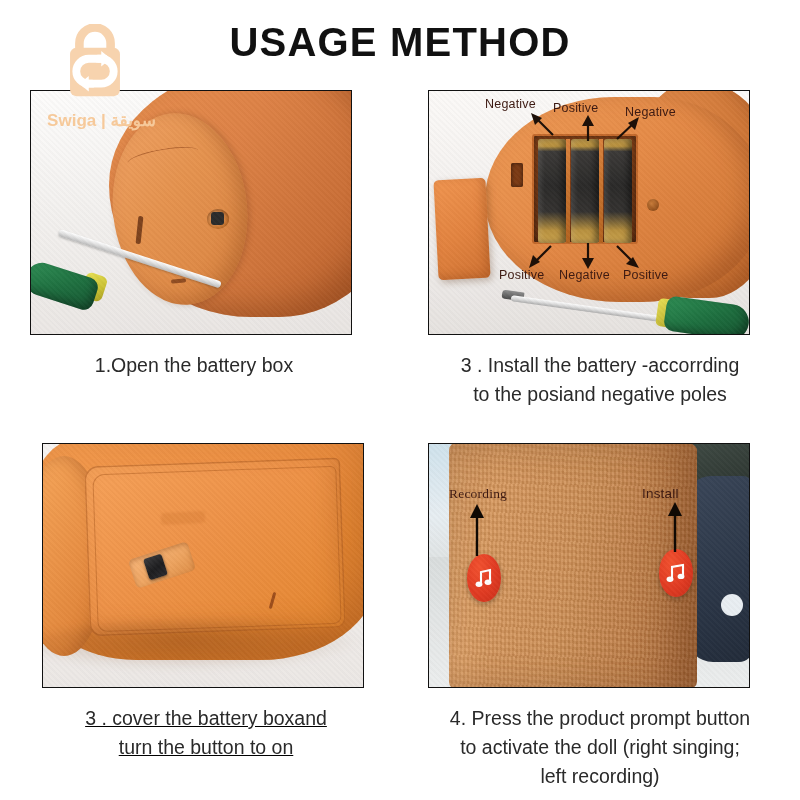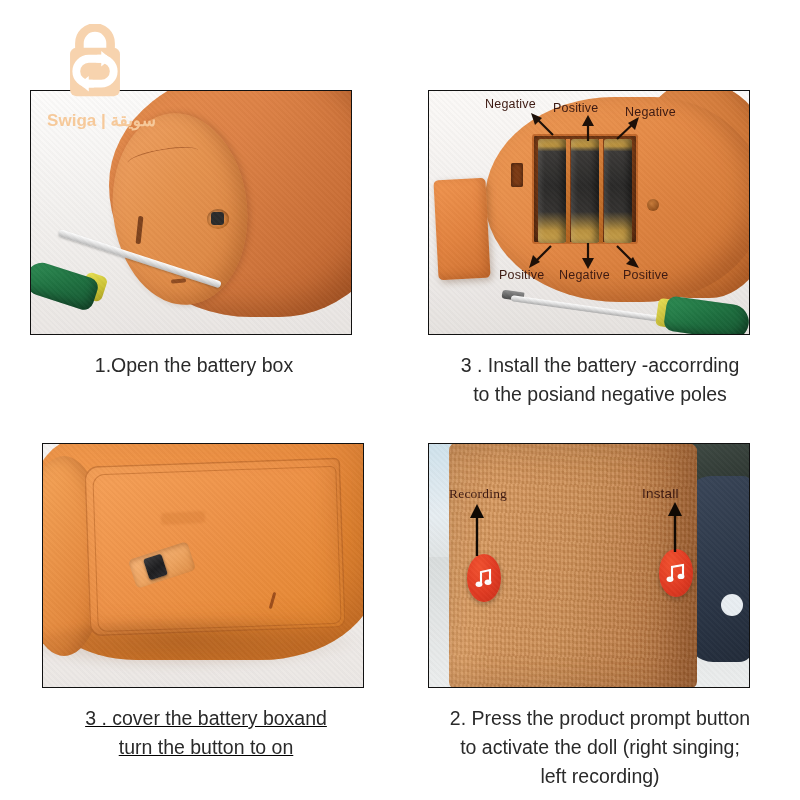--- a/index.html
+++ b/index.html
@@ -478,20 +478,21 @@
         <rect x="18" y="30" width="64" height="62" rx="8" fill="#f7d3ae"></rect>
         <path d="M62 44 h-20 a16 16 0 0 0 0 32 h4" fill="none" stroke="#ffffff" stroke-width="10" stroke-linecap="round"></path>
         <path d="M38 76 h20 a16 16 0 0 0 0 -32 h-4" fill="none" stroke="#ffffff" stroke-width="10" stroke-linecap="round"></path>
         <path d="M58 34 l12 10 -12 10 z" fill="#ffffff"></path>
         <path d="M42 86 l-12 -10 12 -10 z" fill="#ffffff"></path>
       </svg>
     </div>
     <div class="wm-text">Swiga | سويقة</div>
   </div>
 
+  <div class="page-title">USAGE METHOD</div>
 
   <div class="grid">
 
     <div class="step step-1">
       <div class="photo">
         <div class="p1-bg"></div>
         <div class="p1-body"></div>
         <div class="p1-cap"></div>
         <div class="p1-seam"></div>
         <div class="p1-slot-a"></div>
@@ -633,19 +634,19 @@
         </div>
         <div class="arrow" style="left:238px; top:58px;">
           <svg width="16" height="50" viewBox="0 0 16 50">
             <line x1="8" y1="50" x2="8" y2="9" stroke="#0f0904" stroke-width="2.4"></line>
             <path d="M8 0 L15 14 L1 14 Z" fill="#0f0904"></path>
           </svg>
         </div>
 
         <div class="noise"></div>
       </div>
-      <div class="caption">2. Press the product prompt button
+      <div class="caption">4. Press the product prompt button
 to activate the doll (right singing;
 left recording)</div>
     </div>
 
   </div>
 </div>
 
 </body></html>

